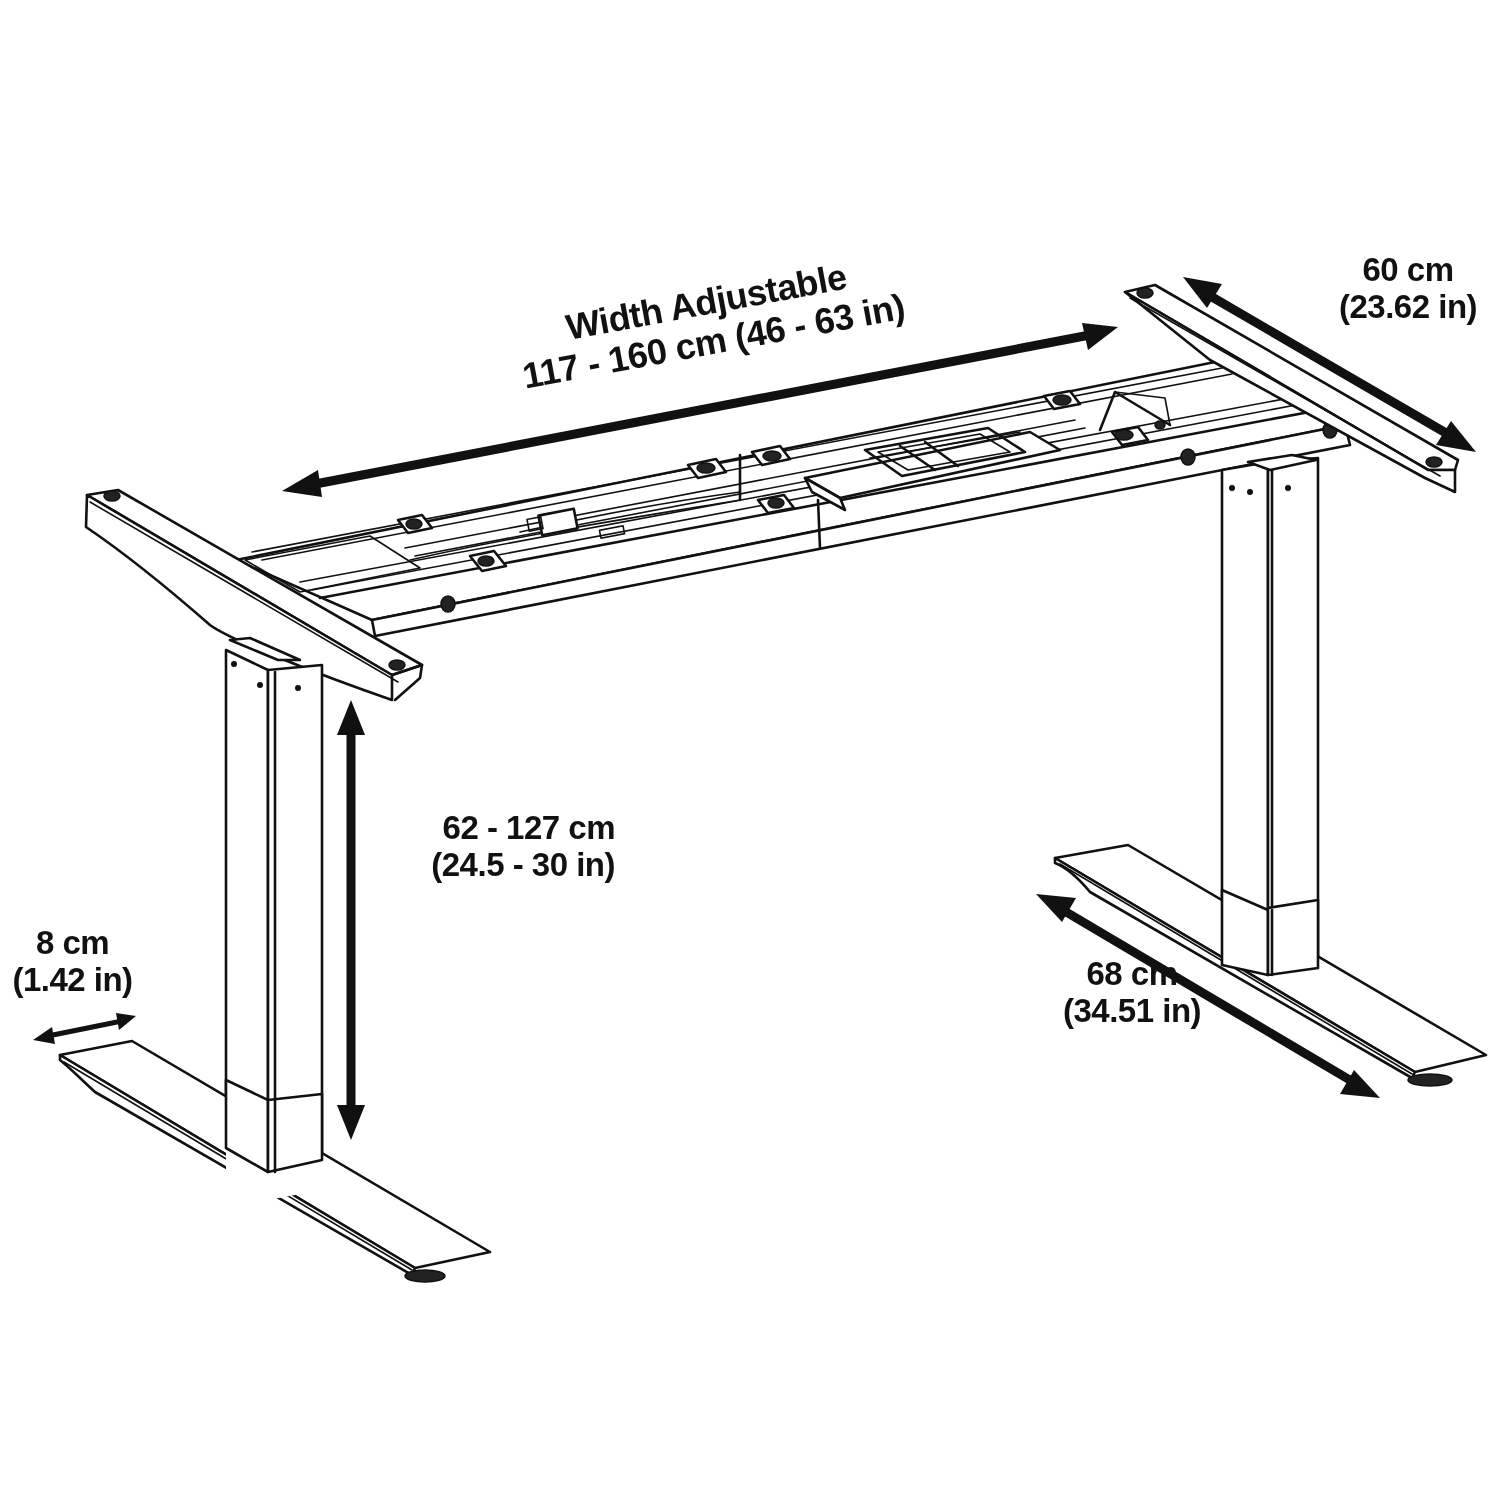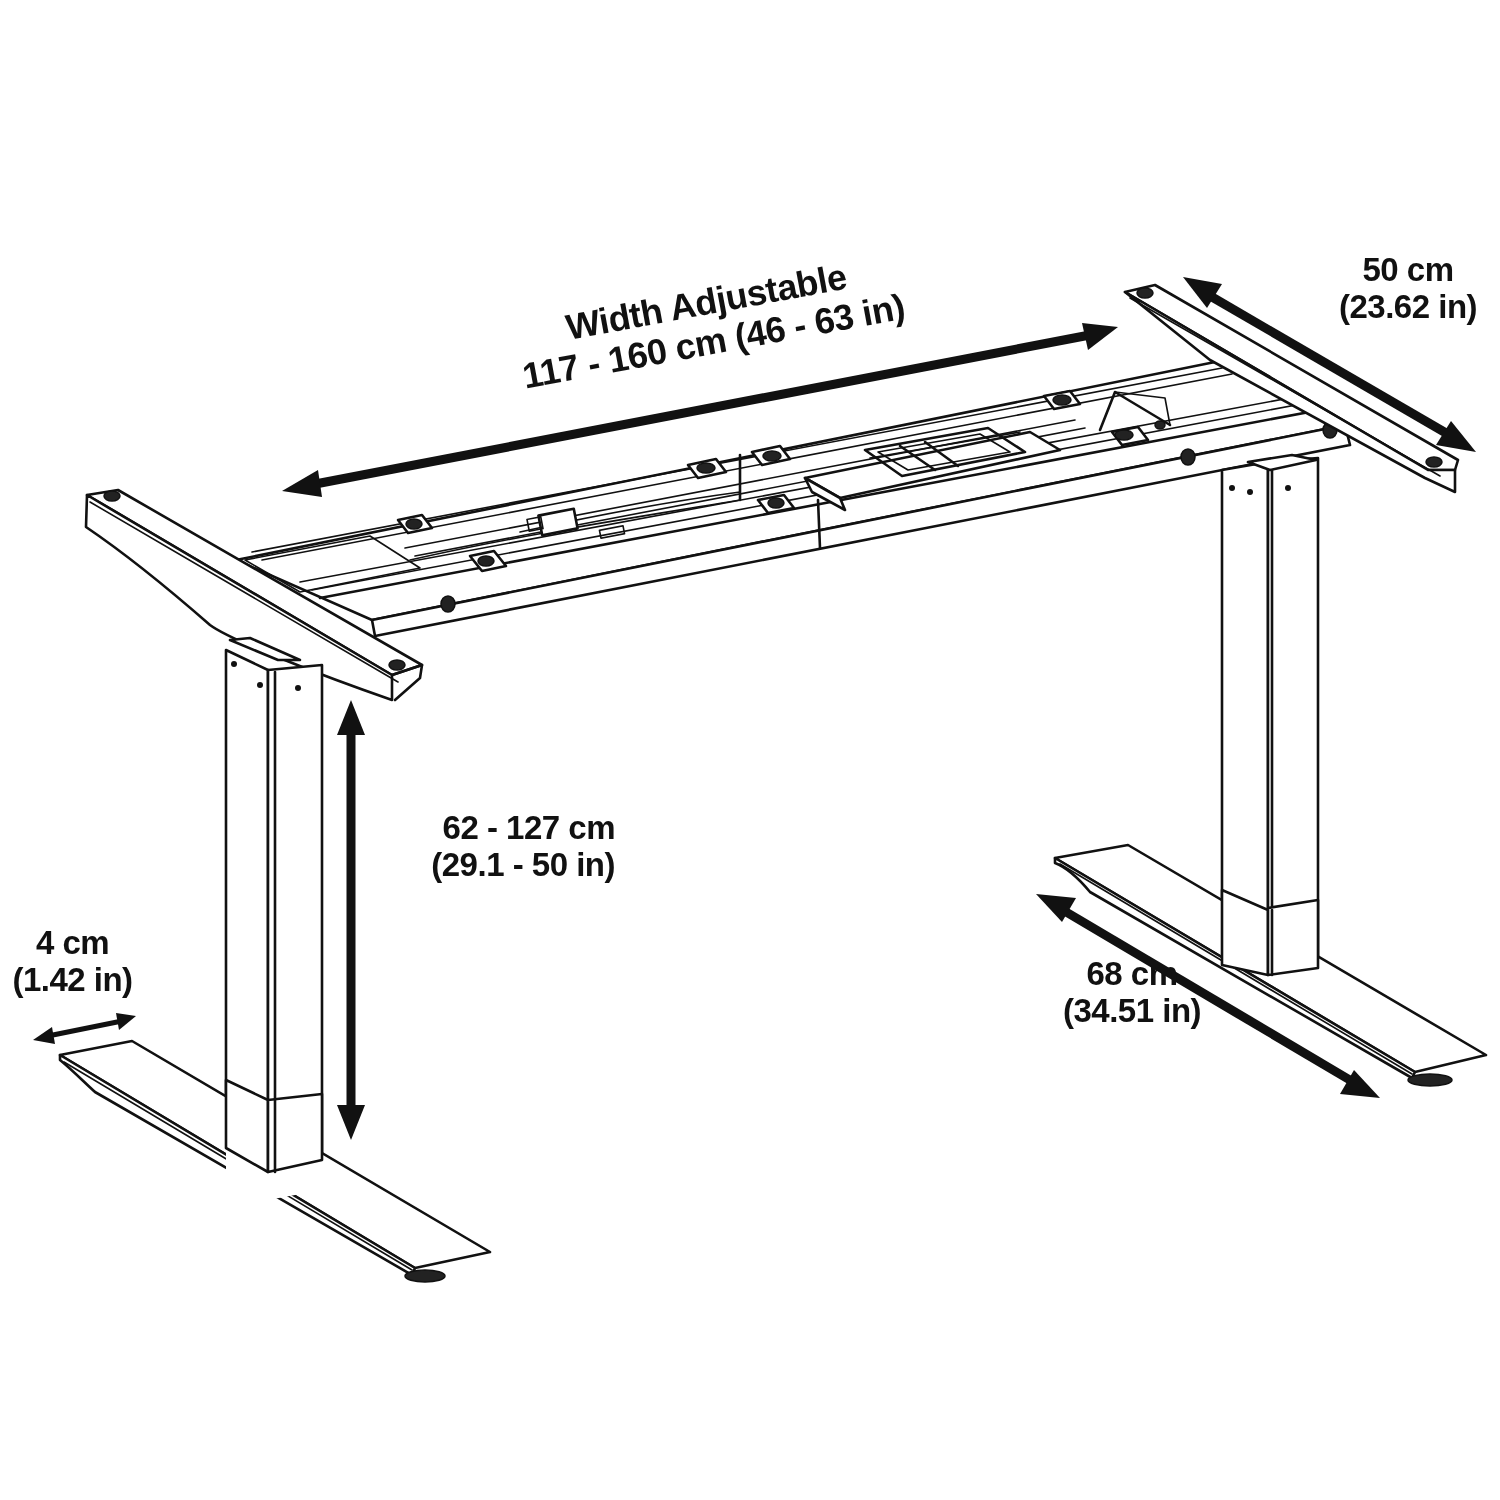--- a/index.html
+++ b/index.html
@@ -179,30 +179,30 @@
     <polygon class="head" points="1380,1098 1340,1094 1354,1070"></polygon>
   </g>
 </svg>
 
 <div class="lbl fs-big" style="left:500px; top:282px; width:420px; transform:rotate(-10.5deg); transform-origin:50% 50%;">
   <span>Width Adjustable</span>
   <span>117 - 160 cm (46 - 63 in)</span>
 </div>
 
 <div class="lbl fs-mid" style="left:1318px; top:252px; width:180px;">
-  <span>50 cm</span>
+  <span>60 cm</span>
   <span>(23.62 in)</span>
 </div>
 
 <div class="lbl fs-mid" style="left:385px; top:810px; width:230px;text-align:right;">
   <span>62 - 127 cm</span>
-  <span>(29.1 - 50 in)</span>
+  <span>(24.5 - 30 in)</span>
 </div>
 
 <div class="lbl fs-mid" style="left:0px; top:925px; width:145px;">
-  <span>4 cm</span>
+  <span>8 cm</span>
   <span>(1.42 in)</span>
 </div>
 
 <div class="lbl fs-mid" style="left:1042px; top:956px; width:180px;">
   <span>68 cm</span>
   <span>(34.51 in)</span>
 </div>
 
 </body></html>

